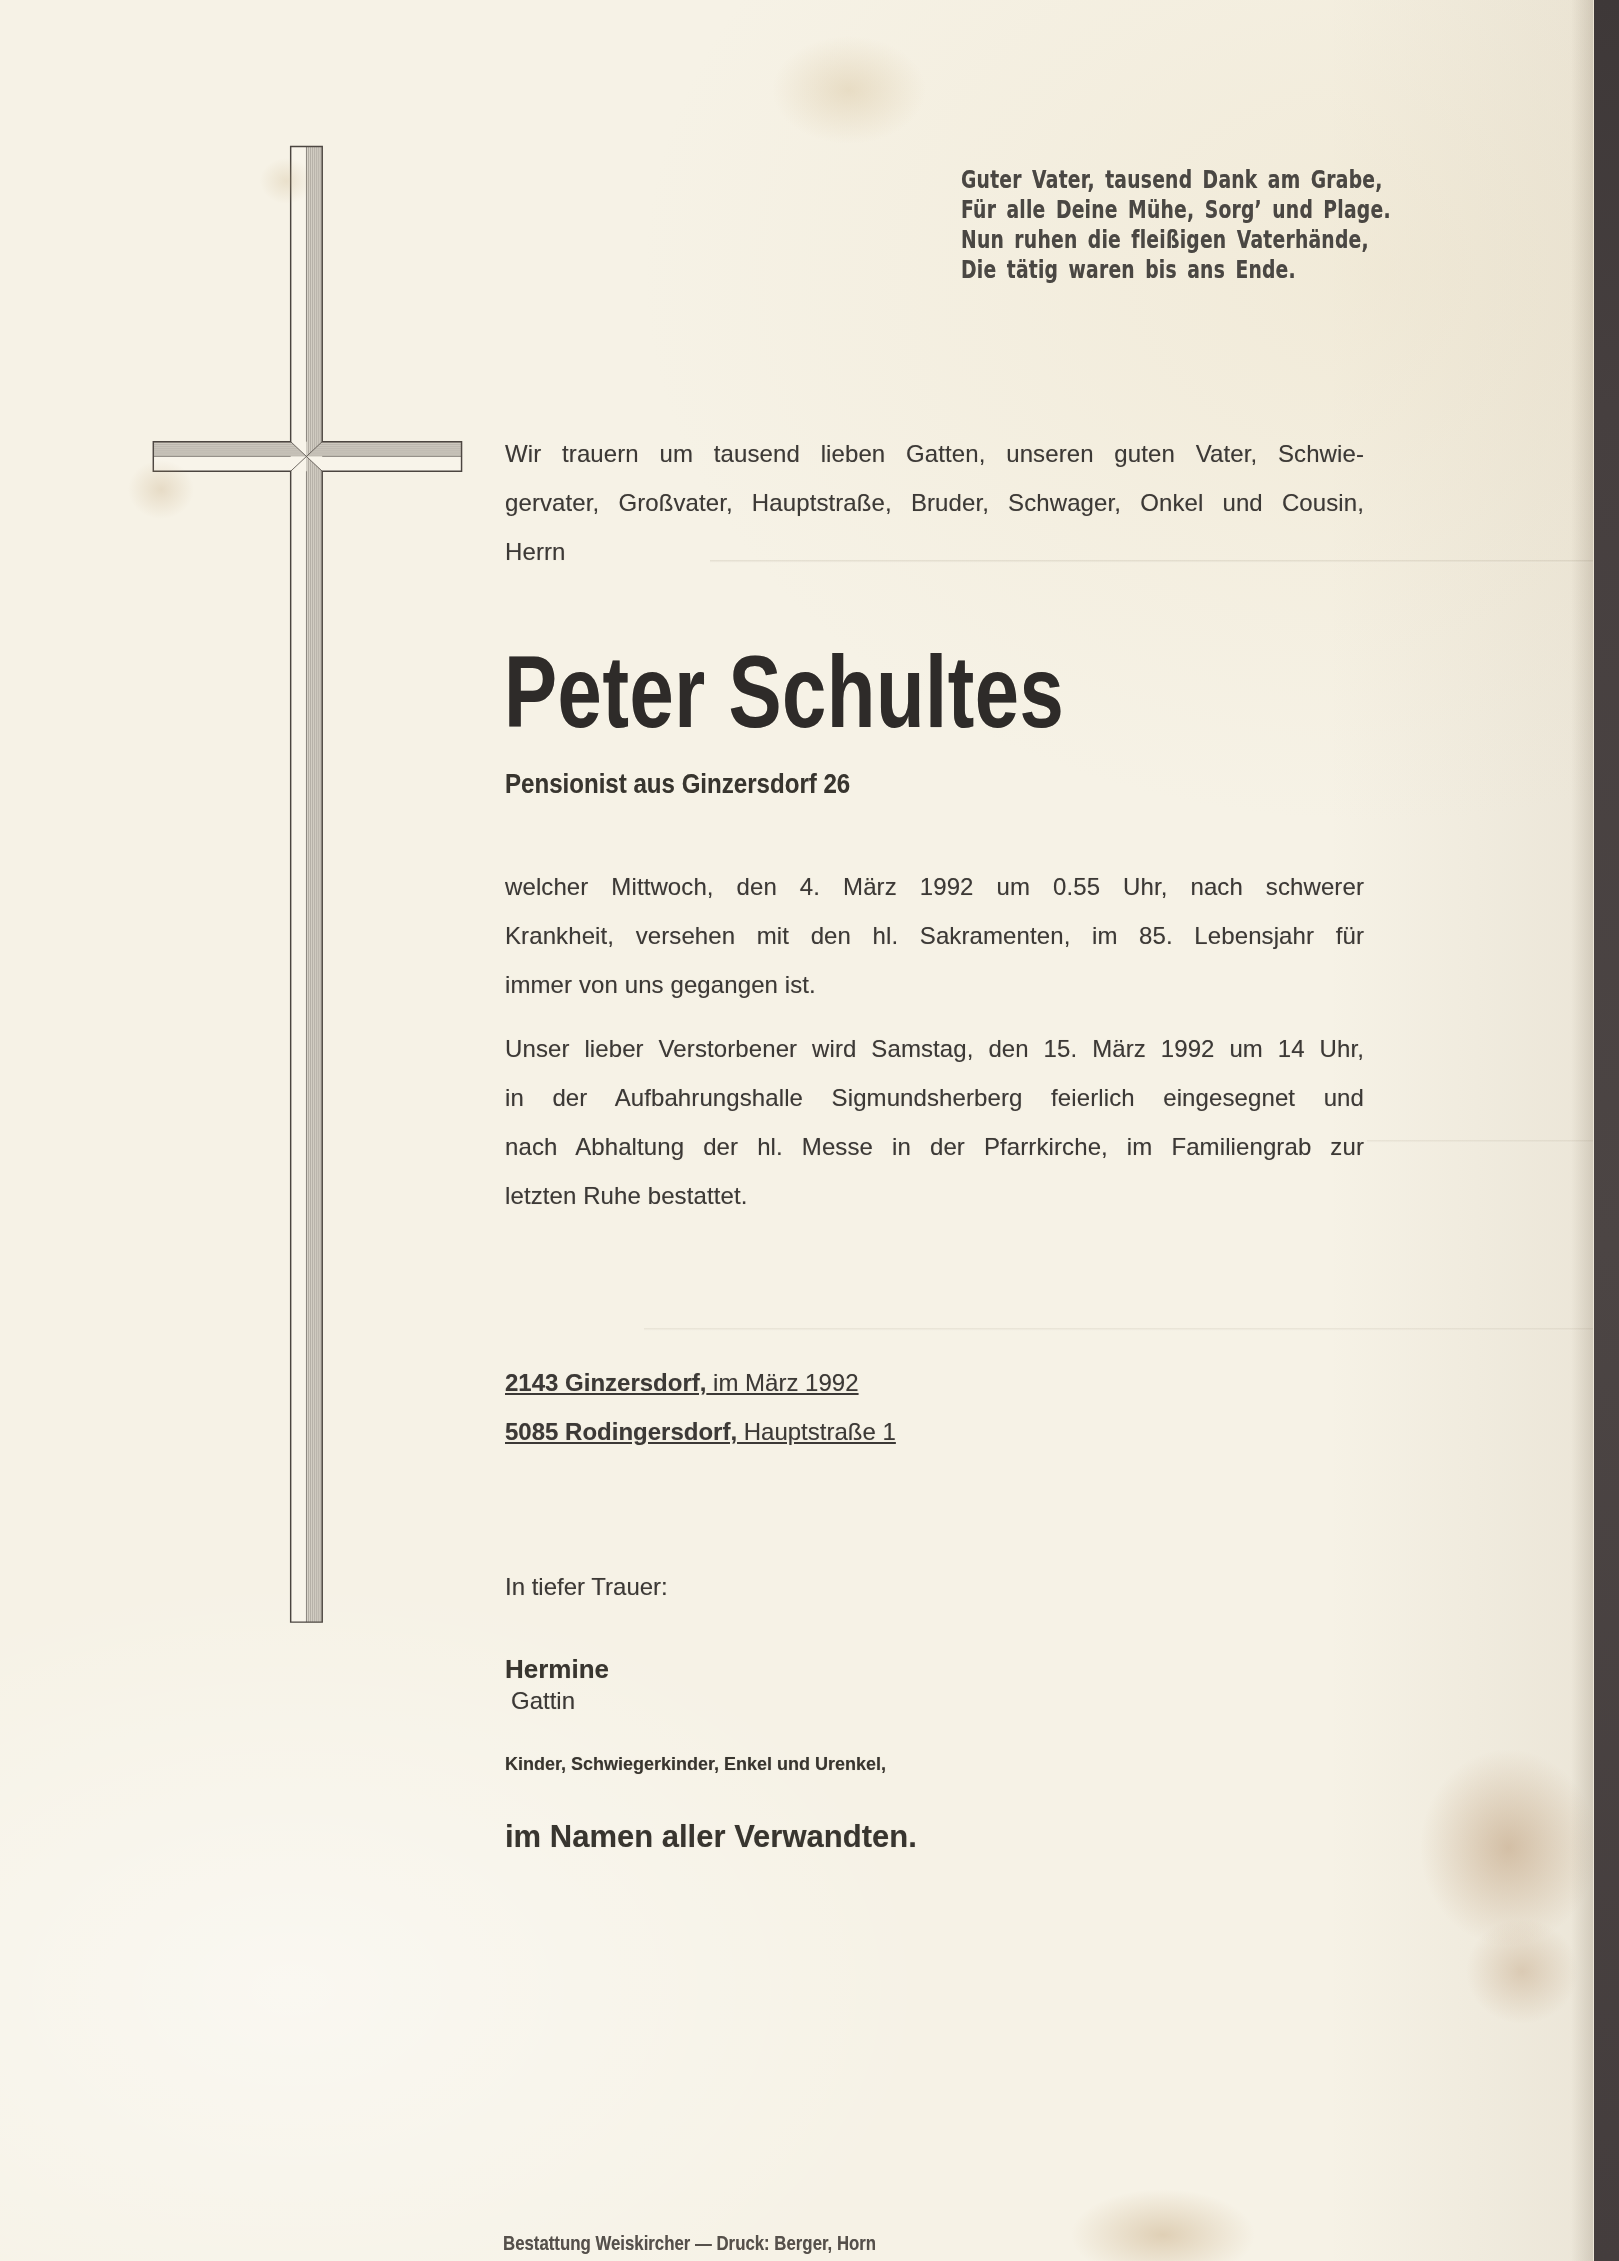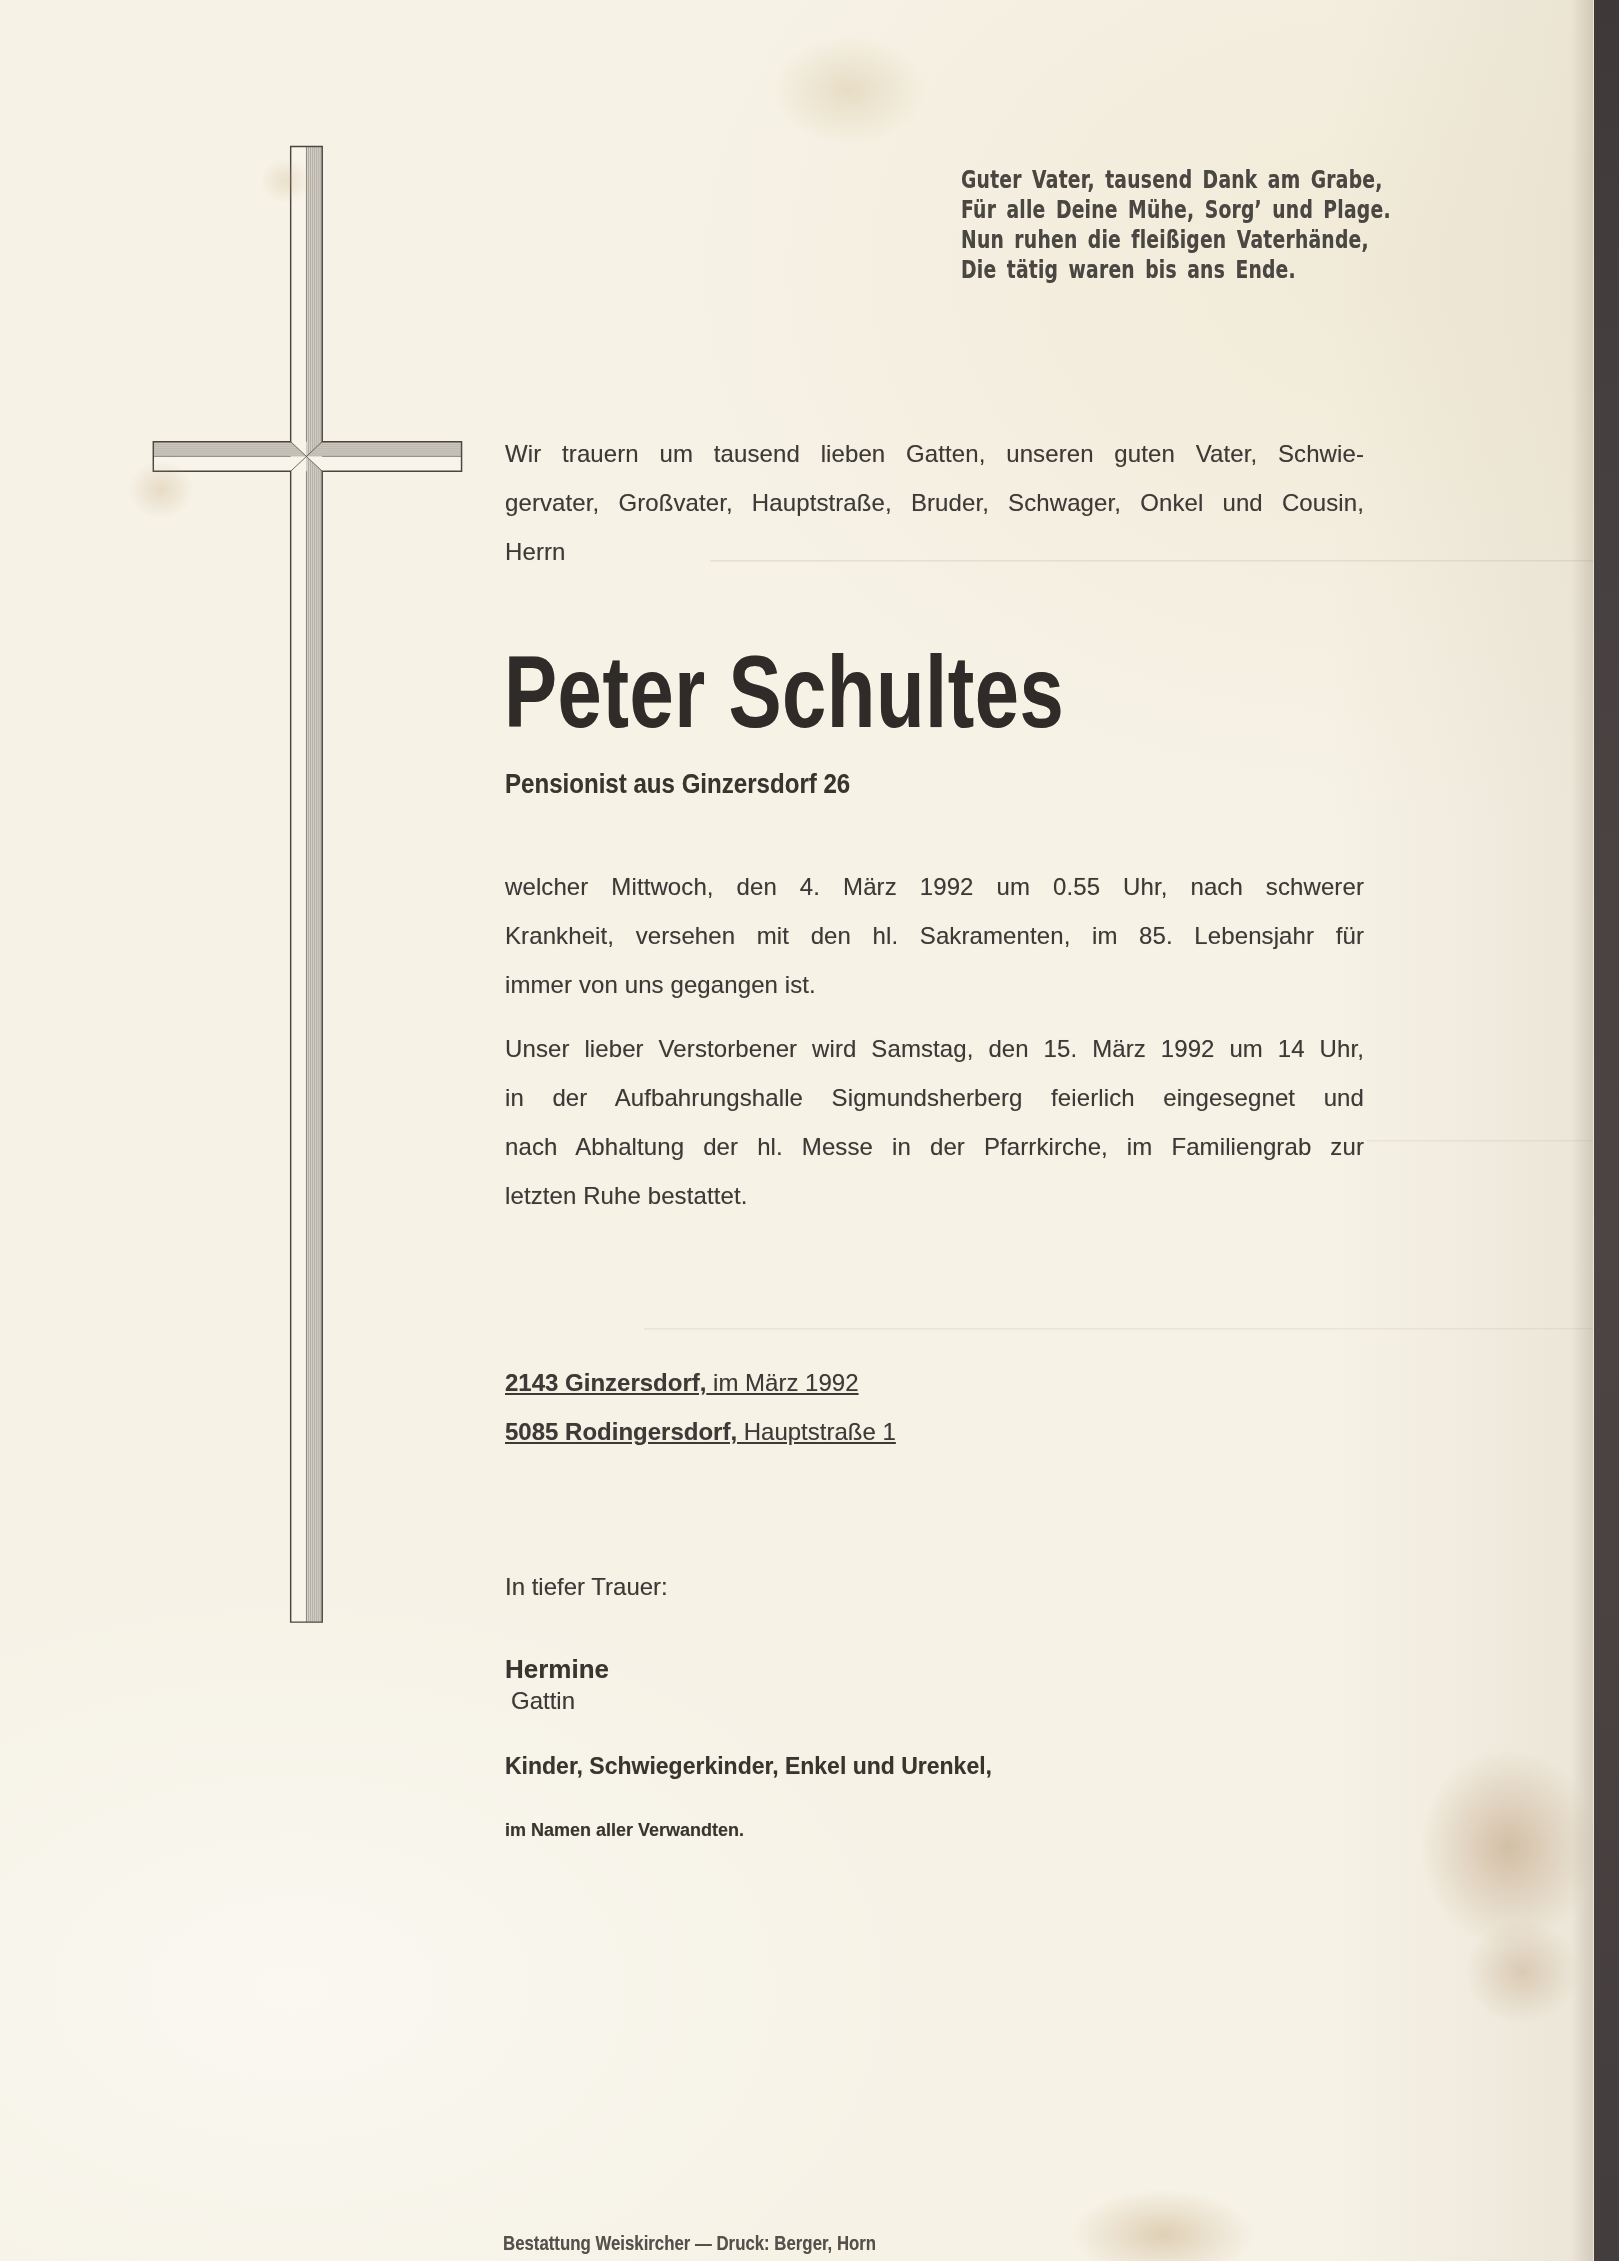--- a/index.html
+++ b/index.html
@@ -75,22 +75,22 @@
   .subtitle{
     left:505px;top:770px;font-size:28px;font-weight:700;line-height:1;
     transform:scaleX(0.86);transform-origin:0 0;white-space:nowrap;color:#38352f;
   }
   .addr{left:505px;top:1358px;line-height:49px;font-size:24px;white-space:nowrap;text-decoration:underline;}
   .addr .b{font-weight:700;}
   .single{white-space:nowrap;line-height:1;}
   .trauer{left:505px;top:1575px;font-size:24px;}
   .hermine{left:505px;top:1656px;font-size:26px;font-weight:700;color:#38352f;}
   .gattin{left:511px;top:1689px;font-size:24px;}
-  .kinder{left:505px;top:1755px;font-size:23px;font-weight:700;color:#38352f;}
-  .namen{left:505px;top:1821px;font-size:18px;font-weight:700;color:#38352f;}
+  .kinder{left:505px;top:1755px;font-size:18px;font-weight:700;color:#38352f;}
+  .namen{left:505px;top:1821px;font-size:31px;font-weight:700;color:#38352f;}
   .footer{
     left:503px;top:2232px;font-size:21px;font-weight:700;line-height:1;
     color:var(--ink-soft);transform:scaleX(0.80);transform-origin:0 0;white-space:nowrap;
   }
 </style>
 </head>
 <body>
 
 <div class="page">
 

